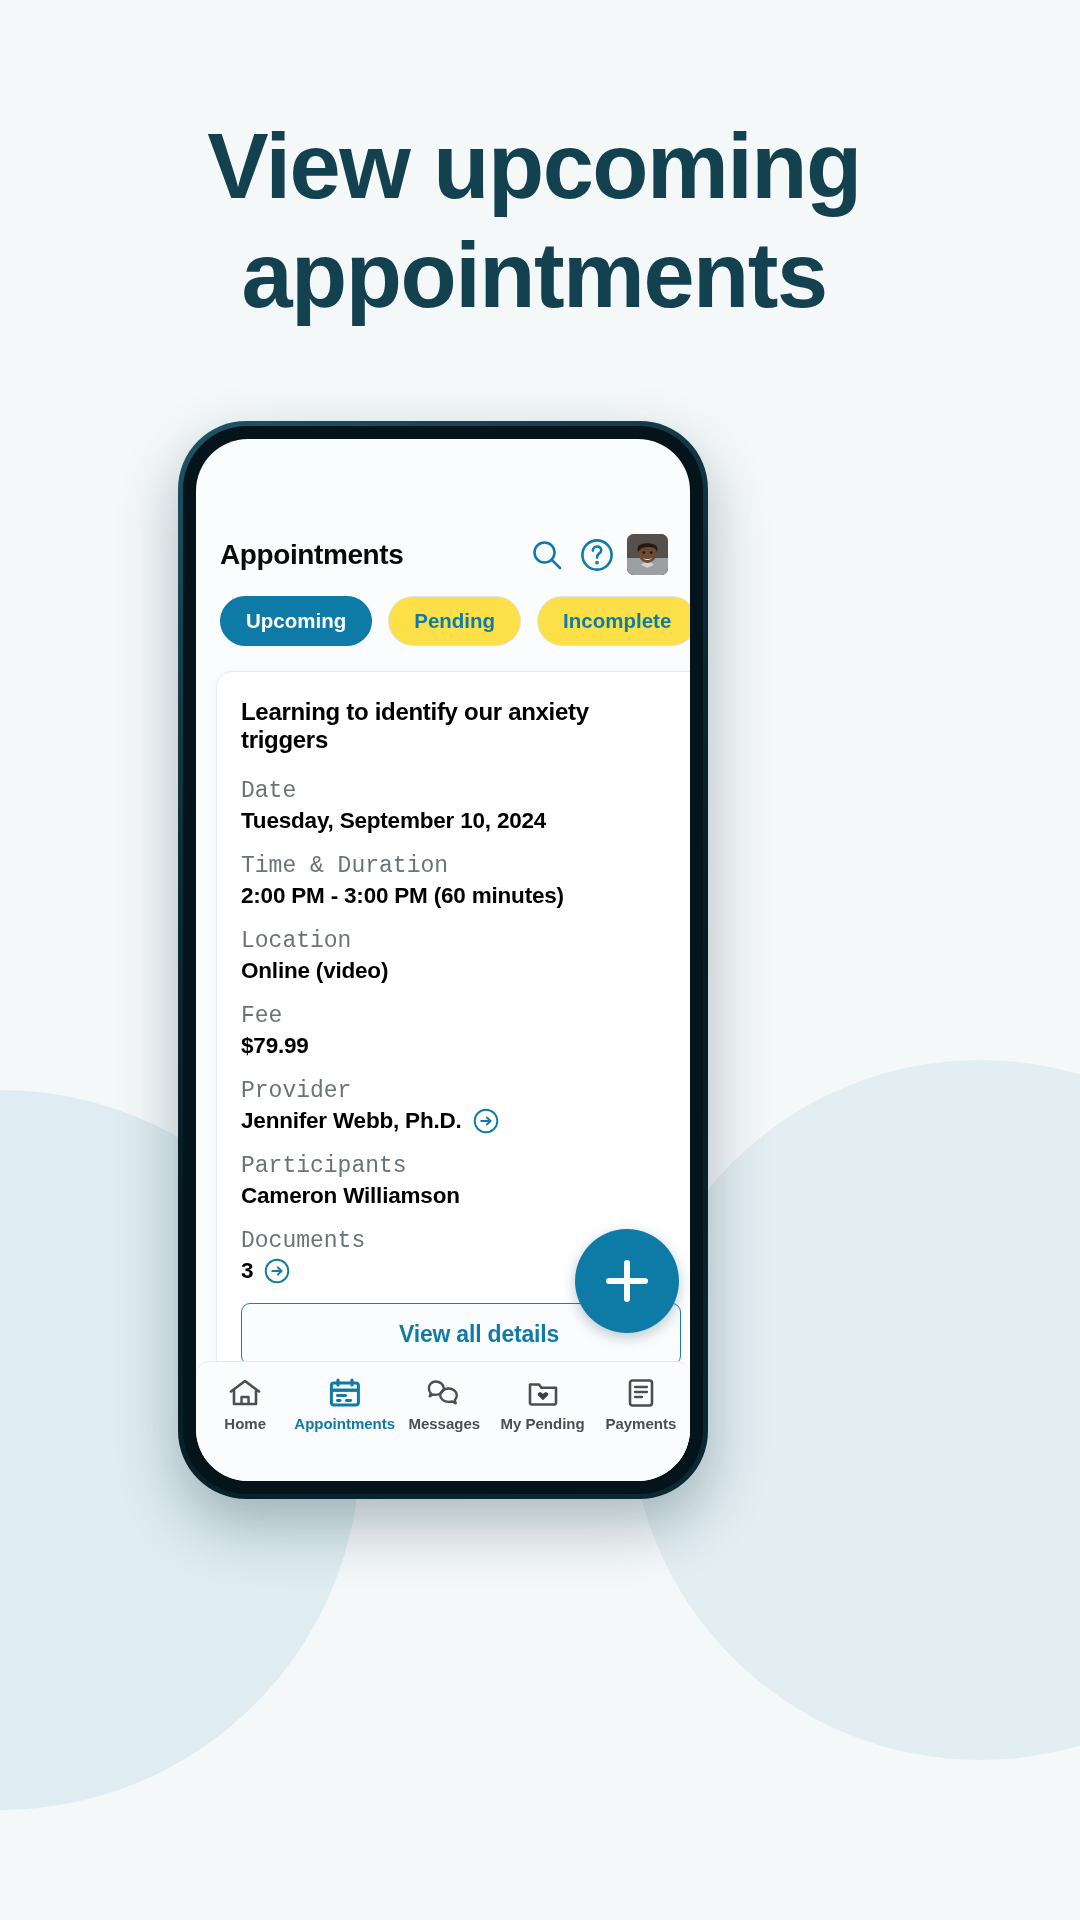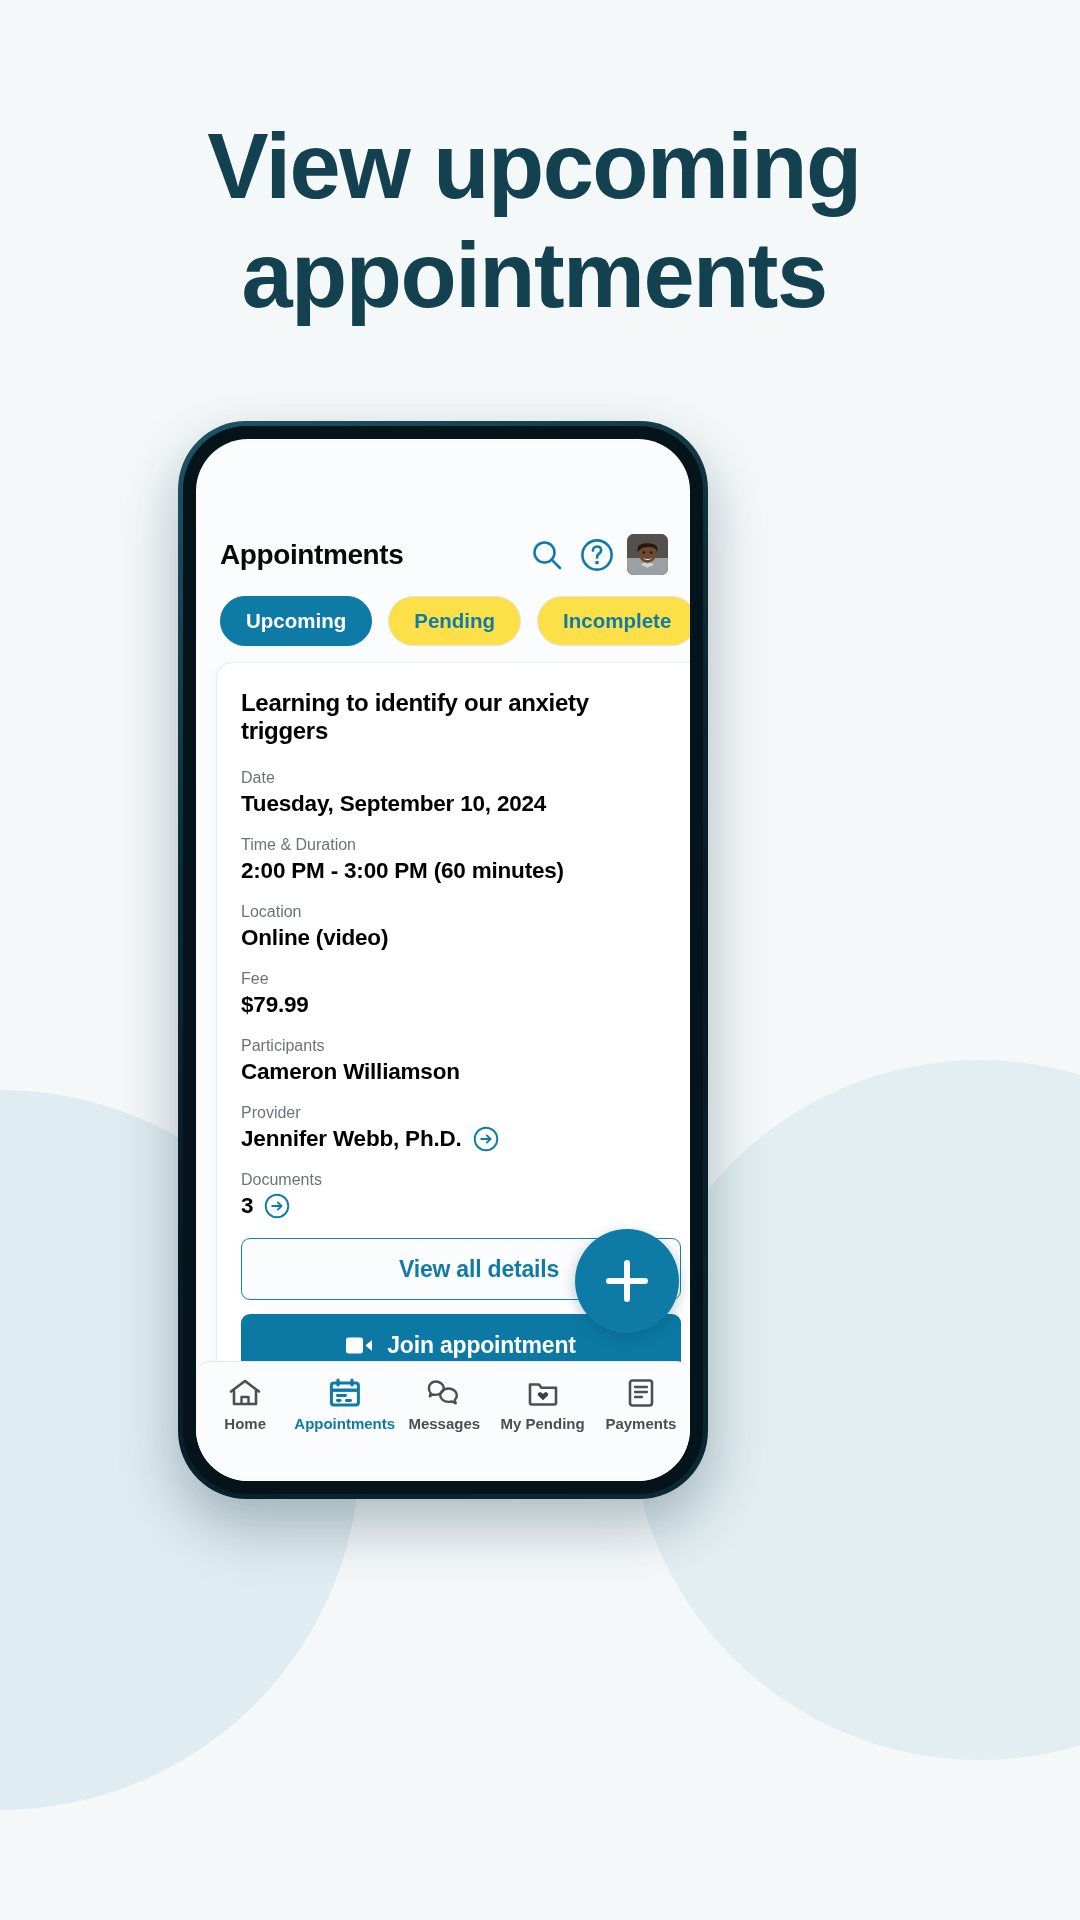--- a/index.html
+++ b/index.html
@@ -125,41 +125,42 @@
   }
   .tab.active {
     background: #0d7ba5;
     border-color: #0d7ba5;
     color: #ffffff;
   }
 
   
   .card {
     position: absolute;
-    left: 20px; top: 223px;
+    left: 20px; top: 232px;
     width: 490px;
     background: #ffffff;
     border: 1.4px solid #e7ecef;
     border-radius: 16px;
     padding: 26px 24px 22px 24px;
     box-shadow: 0 2px 10px rgba(20,50,65,0.05);
   }
   .card-title {
     font-size: 24px;
     font-weight: 700;
     color: #000;
     letter-spacing: -0.3px;
     margin-bottom: 24px;
   }
   .field { margin-bottom: 19px; }
   .field-label {
-    font-size: 16px;
+    font-size: 23px;
     color: #6c7378;
     font-weight: 400;
     margin-bottom: 4px;
+    font-family: Liberation Mono, monospace;
   }
   .field-value {
     font-size: 22.5px;
     font-weight: 700;
     color: #000;
     letter-spacing: -0.2px;
     display: flex;
     align-items: center;
     gap: 11px;
   }
@@ -318,38 +319,38 @@
               <div class="field-label">Location</div>
               <div class="field-value">Online (video)</div>
             </div>
 
             <div class="field">
               <div class="field-label">Fee</div>
               <div class="field-value">$79.99</div>
             </div>
 
             <div class="field">
-              <div class="field-label">Participants</div>
-              <div class="field-value">Cameron Williamson</div>
-            </div>
-
-            <div class="field">
               <div class="field-label">Provider</div>
               <div class="field-value">
                 <span>Jennifer Webb, Ph.D.</span>
                 <span>
                   <svg class="arrow-circle" width="26" height="26" viewBox="0 0 26 26" fill="none">
                     <circle cx="13" cy="13" r="11.3" stroke="#0f7ca8" stroke-width="1.9"></circle>
                     <path d="M8.2 13h9.2M13.8 9.4l3.8 3.6-3.8 3.6" stroke="#0f7ca8" stroke-width="1.9" stroke-linecap="round" stroke-linejoin="round"></path>
                   </svg>
                 </span>
               </div>
             </div>
 
             <div class="field">
+              <div class="field-label">Participants</div>
+              <div class="field-value">Cameron Williamson</div>
+            </div>
+
+            <div class="field">
               <div class="field-label">Documents</div>
               <div class="field-value">
                 <span>3</span>
                 <span>
                   <svg class="arrow-circle" width="26" height="26" viewBox="0 0 26 26" fill="none">
                     <circle cx="13" cy="13" r="11.3" stroke="#0f7ca8" stroke-width="1.9"></circle>
                     <path d="M8.2 13h9.2M13.8 9.4l3.8 3.6-3.8 3.6" stroke="#0f7ca8" stroke-width="1.9" stroke-linecap="round" stroke-linejoin="round"></path>
                   </svg>
                 </span>
               </div>

